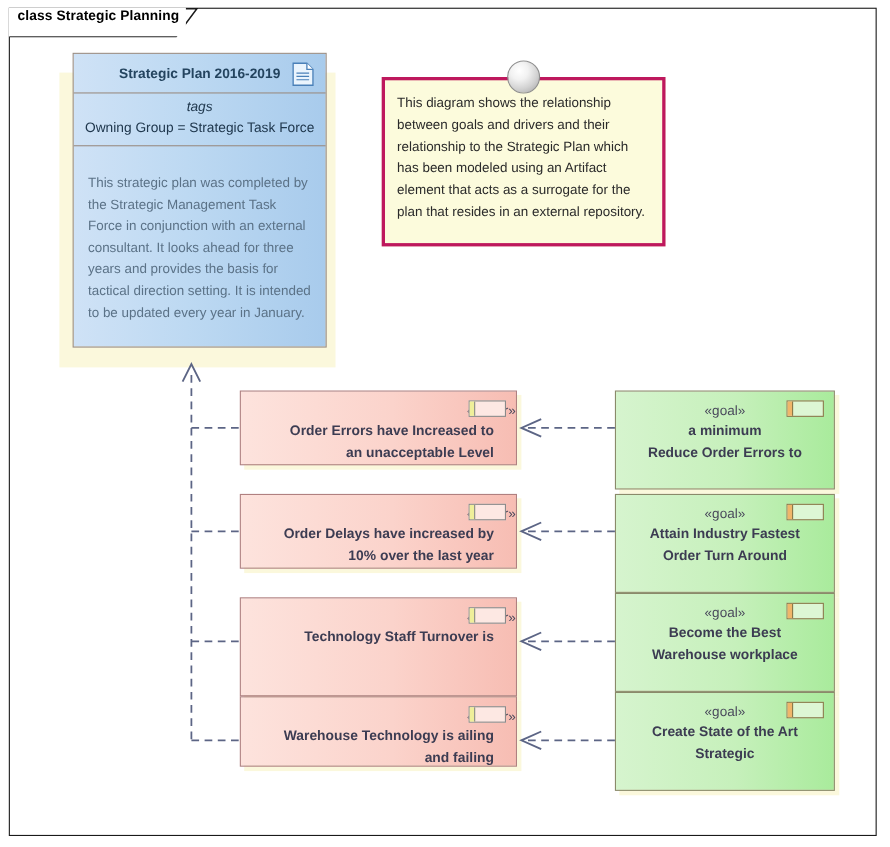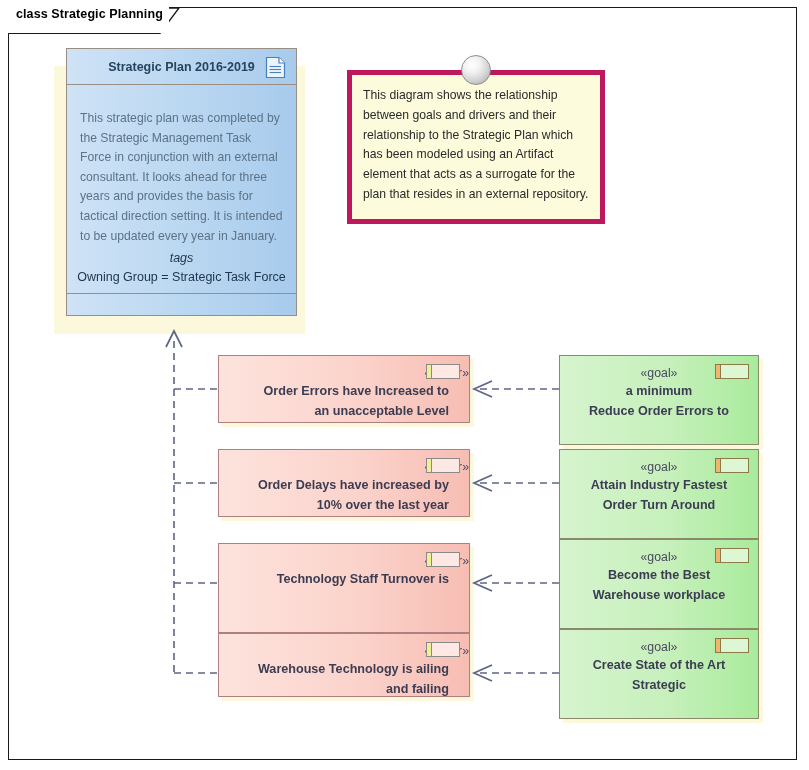--- a/index.html
+++ b/index.html
@@ -143,21 +143,21 @@
     color: #5b7287;
     display: block;
   }
 
   
   #note {
     left: 347px;
     top: 70px;
     width: 258px;
     height: 154px;
-    border: 5px solid #be185d;
+    border: 3px solid #be185d;
     background: #fcfbdc;
     z-index: 2;
   }
   #note-text {
     display: block;
     padding: 11px 11px 0 11px;
     font-size: 12.2px;
     line-height: 19.8px;
     color: #2a2a2a;
   }
@@ -301,26 +301,26 @@
     <svg id="artifact-doc-icon" viewBox="0 0 22 23">
       <path d="M1.5 1.5 H14 L19.5 7 V21.5 H1.5 Z" fill="#eaf4fd" stroke="#4a80b8" stroke-width="1.2"></path>
       <path d="M14 1.5 V7 H19.5" fill="#ffffff" stroke="#4a80b8" stroke-width="1.2"></path>
       <g stroke="#4a80b8" stroke-width="1.1">
         <line x1="4.5" y1="10.5" x2="16" y2="10.5"></line>
         <line x1="4.5" y1="13.5" x2="16" y2="13.5"></line>
         <line x1="4.5" y1="16.5" x2="16" y2="16.5"></line>
       </g>
     </svg>
   </div>
-  <div id="artifact-notes">
-    <span id="artifact-notes-text">This strategic plan was completed by the Strategic Management Task Force in conjunction with an external consultant. It looks ahead for three years and provides the basis for tactical direction setting. It is intended to be updated every year in January.</span>
-  </div>
   <div id="artifact-tags">
     <span id="artifact-tags-label">tags</span>
     <span id="artifact-tags-value">Owning Group = Strategic Task Force</span>
+  </div>
+  <div id="artifact-notes">
+    <span id="artifact-notes-text">This strategic plan was completed by the Strategic Management Task Force in conjunction with an external consultant. It looks ahead for three years and provides the basis for tactical direction setting. It is intended to be updated every year in January.</span>
   </div>
 </div>
 
 <div class="node" id="note">
   <span id="note-text">This diagram shows the relationship between goals and drivers and their relationship to the Strategic Plan which has been modeled using an Artifact element that acts as a surrogate for the plan that resides in an external repository.</span>
 </div>
 <div id="note-pin"></div>
 
 <div class="elem-shadow" style="left:222px; top:359px; width:252px; height:68px;"></div>
 <div class="elem driver" style="left:218px; top:355px; width:252px; height:68px;">

